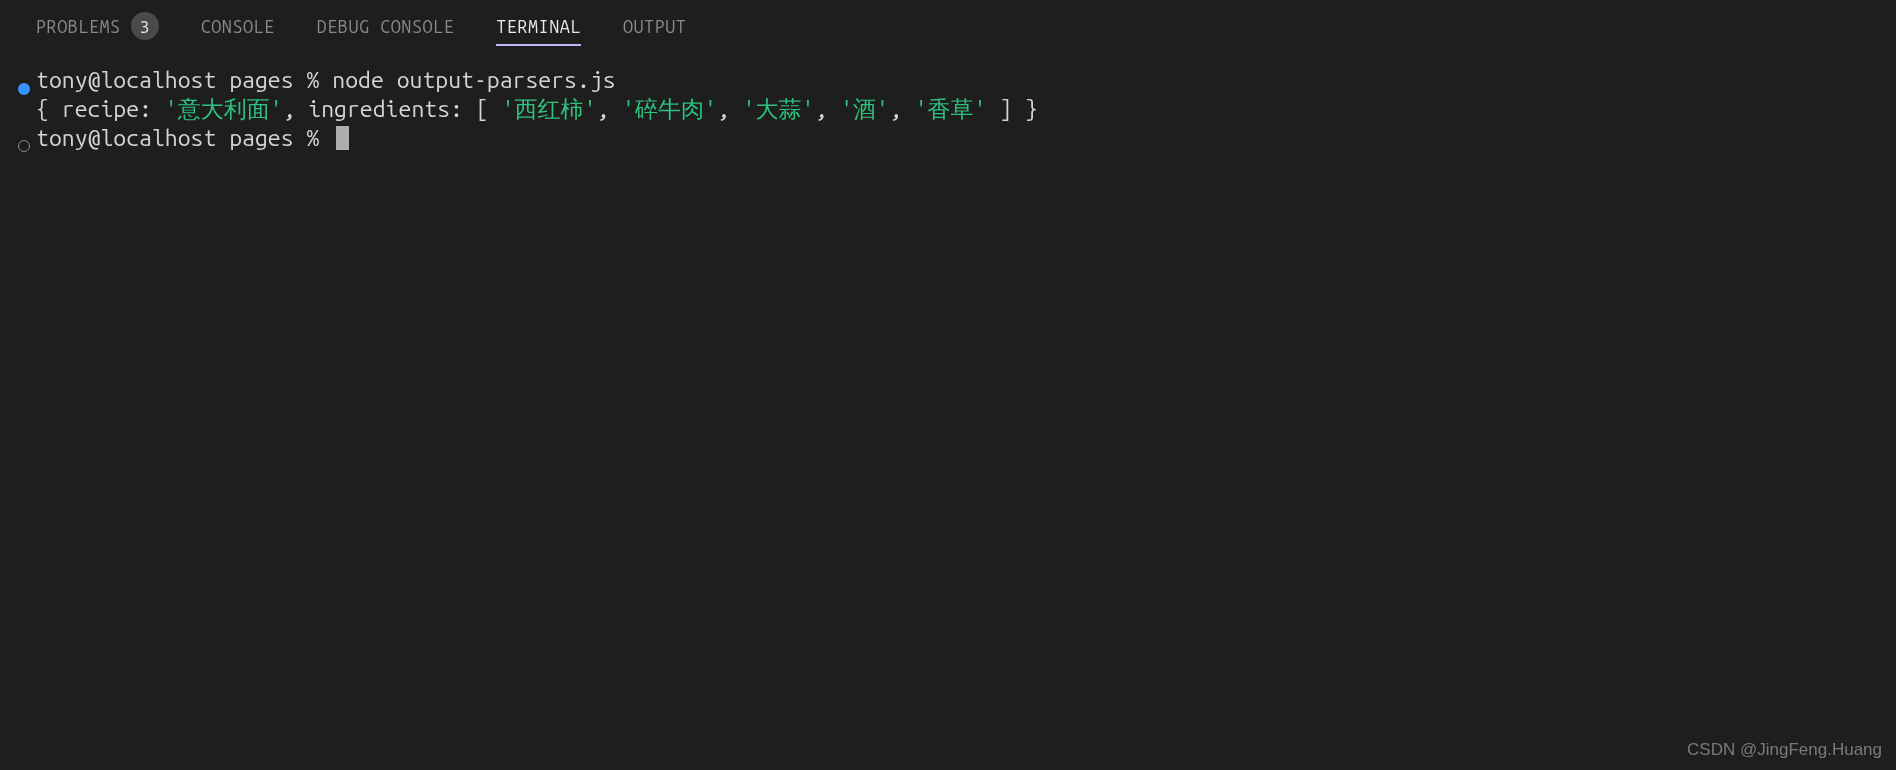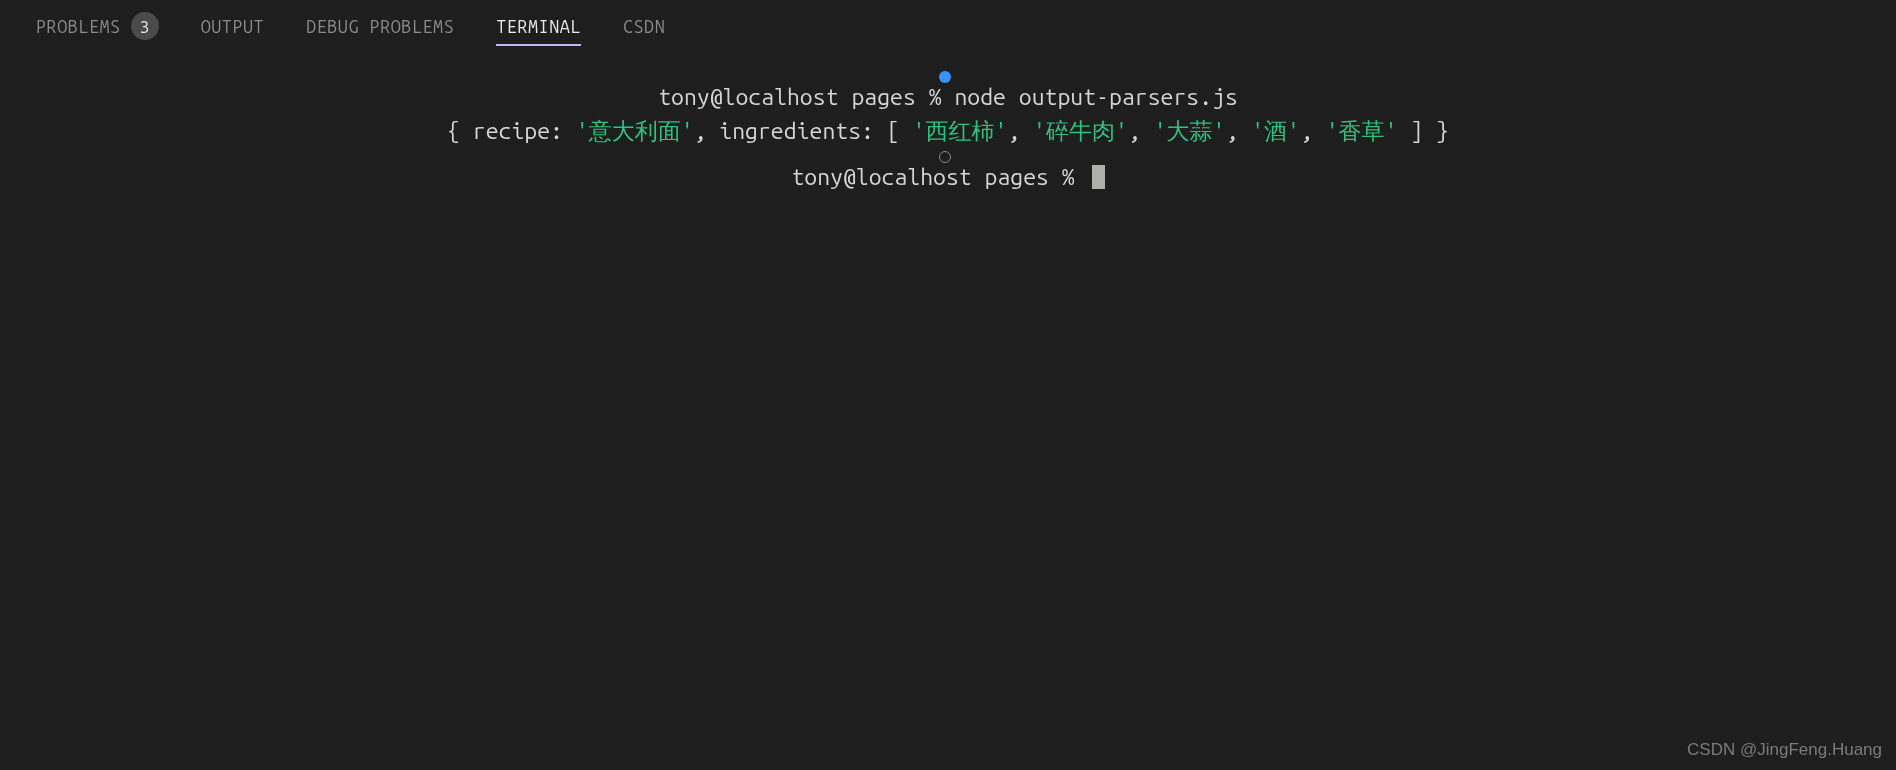--- a/index.html
+++ b/index.html
@@ -57,23 +57,22 @@
     
     .terminal-body {
       padding: 4px 18px;
       font-size: 23px;
       line-height: 1.25;
       font-family: "SF Mono", Monaco, Menlo, Consolas, "Ubuntu Mono", monospace;
     }
     
     .terminal-line {
       display: flex;
-      align-items: center;
+      align-items: flex-end;
       white-space: pre;
-      flex-direction: column;
     }
     
     .gutter {
       width: 18px;
       display: flex;
       align-items: center;
       justify-content: flex-start;
       flex-shrink: 0;
       padding-top: 5px;
     }
@@ -127,30 +126,30 @@
   </style>
 </head>
 <body>
 
 <div class="panel-tabs">
   <div class="tab">
     <span>PROBLEMS</span>
     <span class="badge">3</span>
   </div>
   <div class="tab">
-    <span>OUTPUT</span>
+    <span>CONSOLE</span>
   </div>
   <div class="tab">
-    <span>DEBUG PROBLEMS</span>
+    <span>DEBUG CONSOLE</span>
   </div>
   <div class="tab active">
     <span>TERMINAL</span>
   </div>
   <div class="tab">
-    <span>CSDN</span>
+    <span>OUTPUT</span>
   </div>
 </div>
 
 <div class="terminal-body">
 
   <div class="terminal-line">
     <div class="gutter">
       <div class="dot-filled"></div>
     </div>
     <div class="line-content"><span class="prompt-text">tony@localhost pages % </span><span class="prompt-text">node output-parsers.js</span></div>

